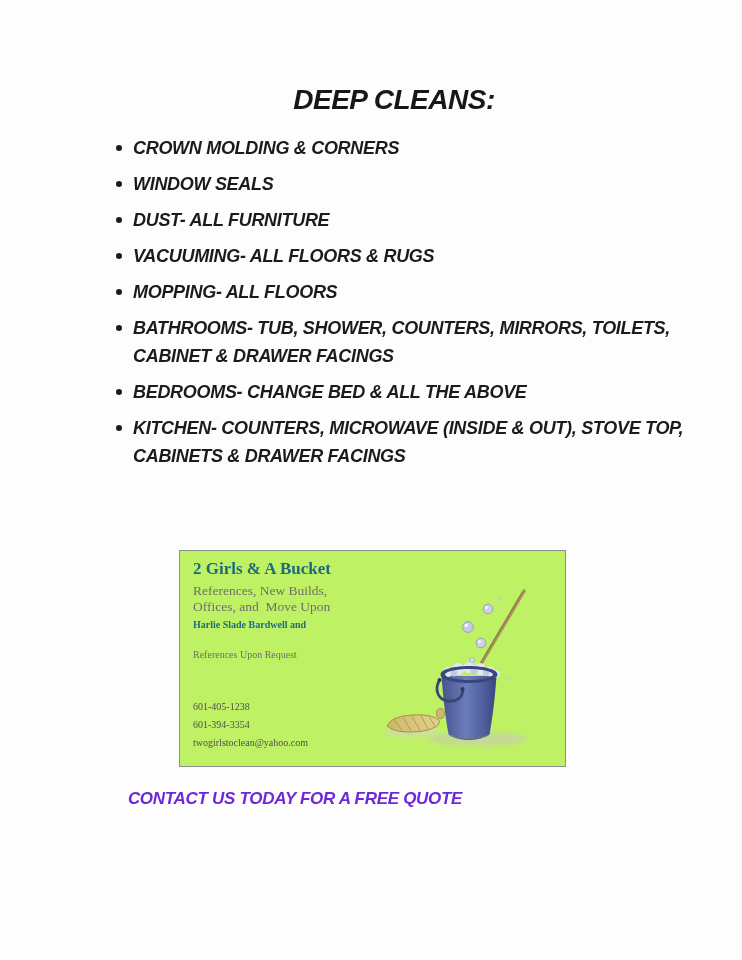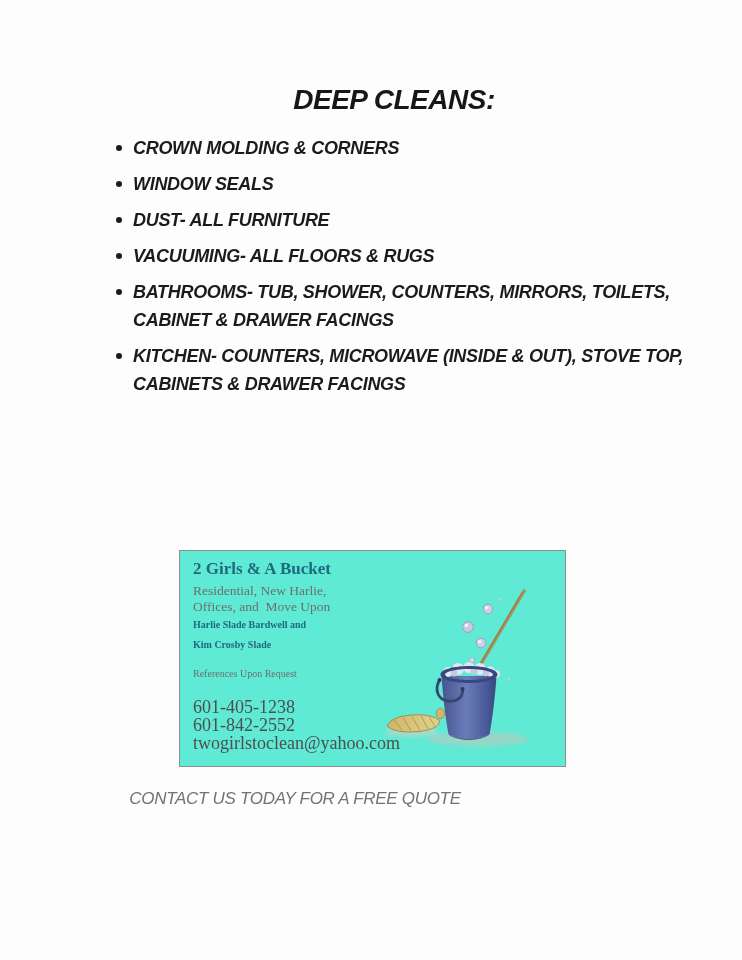--- a/index.html
+++ b/index.html
@@ -44,21 +44,21 @@
     left: 0; top: 11px;
     width: 6px; height: 6px;
     border-radius: 50%;
     background: #1b1b1b;
   }
   .business-card {
     position: absolute;
     left: 179px; top: 550px;
     width: 387px; height: 217px;
     box-sizing: border-box;
-    background: #5eead4;
+    background: #bef264;
     border: 1px solid #8f8f8f;
     font-family: "Liberation Serif", serif;
   }
   .card-text { position: absolute; left: 13px; top: 8px; }
   .card-company {
     font-size: 17px;
     font-weight: 700;
     color: #20697f;
     margin-bottom: 4px;
     white-space: pre-wrap;
@@ -78,67 +78,68 @@
   }
   .card-refs {
     font-size: 10px;
     color: #6e6e6e;
     margin-top: 14px;
     white-space: pre-wrap;
   }
   .card-contact {
     position: absolute;
     left: 13px; bottom: 14px;
-    font-size: 18px;
+    font-size: 10px;
     line-height: 18px;
     color: #4e4e4e;
   }
   .card-illustration {
     position: absolute;
     left: 202px; top: 34px;
     width: 184px; height: 181px;
   }
   .page-footer {
     position: absolute;
     left: 0; top: 789px;
     width: 590px;
     text-align: center;
     font-style: italic;
-    font-weight: 400;
+    font-weight: 700;
     font-size: 17px;
     letter-spacing: -0.3px;
-    color: #737373;
+    color: #6d28d9;
   }
 </style>
 </head>
 <body>
 
 <h1 class="page-title">DEEP CLEANS:</h1>
 
 <ul class="services">
   <li><span>CROWN MOLDING &amp; CORNERS</span></li>
   <li><span>WINDOW SEALS</span></li>
   <li><span>DUST- ALL FURNITURE</span></li>
   <li><span>VACUUMING- ALL FLOORS &amp; RUGS</span></li>
+  <li><span>MOPPING- ALL FLOORS</span></li>
   <li><span>BATHROOMS- TUB, SHOWER, COUNTERS, MIRRORS, TOILETS, CABINET &amp; DRAWER FACINGS</span></li>
+  <li><span>BEDROOMS- CHANGE BED &amp; ALL THE ABOVE</span></li>
   <li><span>KITCHEN- COUNTERS, MICROWAVE (INSIDE &amp; OUT), STOVE TOP, CABINETS &amp; DRAWER FACINGS</span></li>
 </ul>
 
 <div class="business-card">
   <div class="card-text">
     <div class="card-company">2 Girls &amp; A Bucket</div>
-    <div class="card-sub">Residential, New Harlie,</div>
+    <div class="card-sub">References, New Builds,</div>
     <div class="card-sub">Offices, and  Move Upon</div>
     <div class="card-owner">Harlie Slade Bardwell and</div>
-    <div class="card-owner">Kim Crosby Slade</div>
     <div class="card-refs">References Upon Request</div>
   </div>
   <div class="card-contact">
     <div>601-405-1238</div>
-    <div>601-842-2552</div>
+    <div>601-394-3354</div>
     <div>twogirlstoclean@yahoo.com</div>
   </div>
 
   <svg class="card-illustration" viewBox="0 0 184 177" xmlns="http://www.w3.org/2000/svg">
     <defs>
       <linearGradient id="bucketGrad" x1="0" y1="0" x2="1" y2="0">
         <stop offset="0" stop-color="#46548e"></stop>
         <stop offset="0.45" stop-color="#6a7cba"></stop>
         <stop offset="0.8" stop-color="#4c5b9a"></stop>
         <stop offset="1" stop-color="#38467f"></stop>

